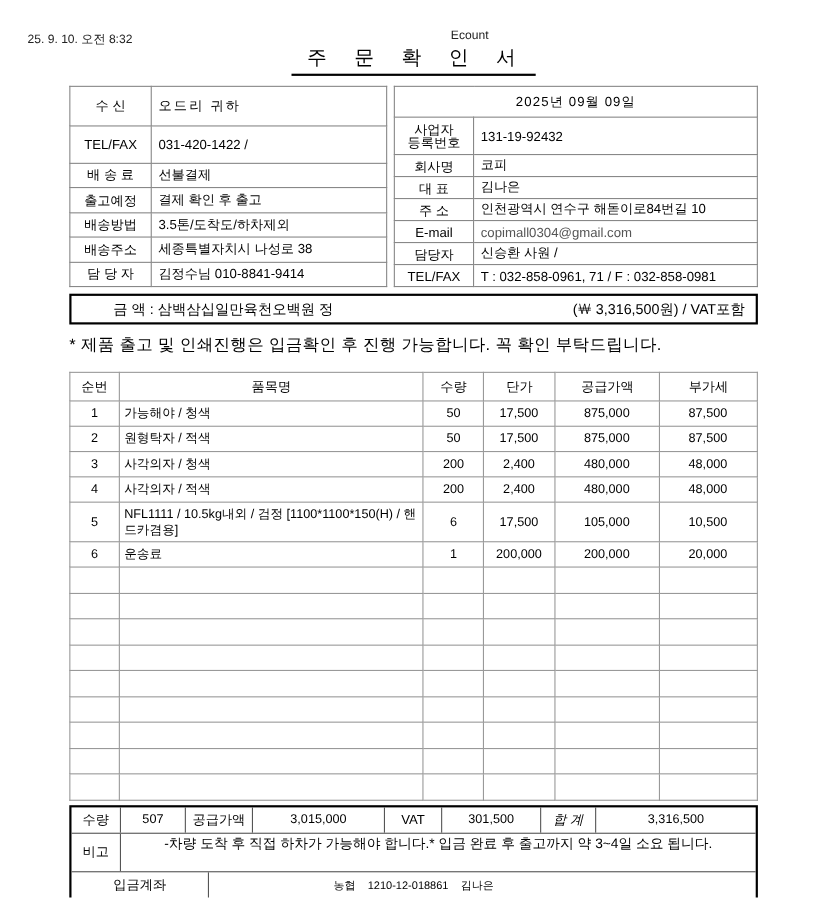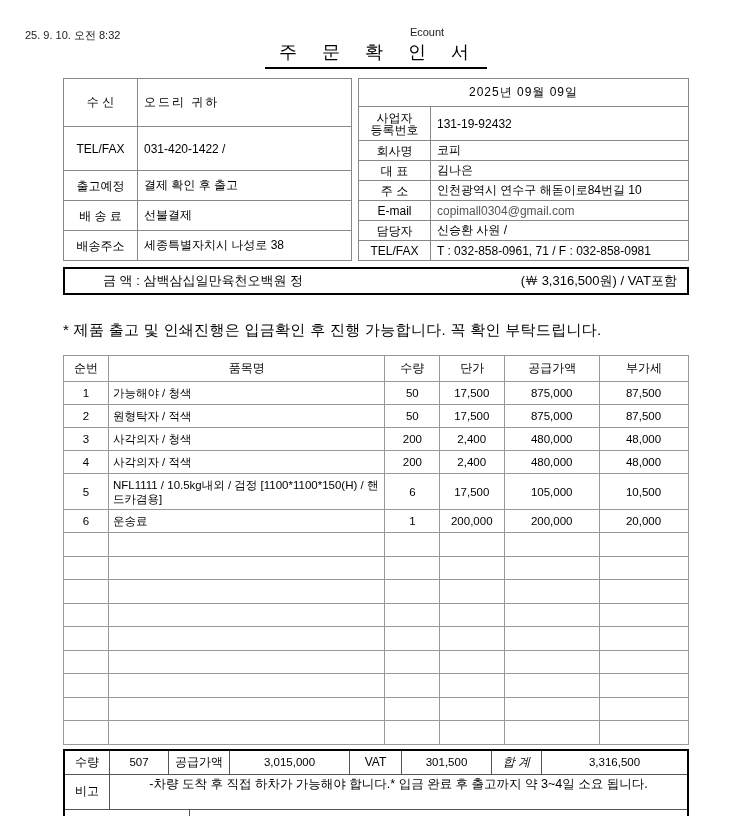--- a/index.html
+++ b/index.html
@@ -25,21 +25,21 @@
   .right-t td.lab { width:72px; }
   .h32 { height:32px; } .h30 { height:30px; } .h28 { height:28px; } .h34 { height:34px; } .h20 { height:20px; }
   .big { font-size:15px; letter-spacing:2px;margin-top:28px; }
   .lab-big { font-size:13px; }
   .date-cell { text-align:center; font-size:13px; letter-spacing:1px; }
   .gray { color:#555; }
   .sm { font-size:11px; }
 
   .amount-box { margin-top:6px; border:2px solid #000; height:28px; display:flex; align-items:center; justify-content:space-between; padding:0 10px 0 38px; font-size:13px; }
 
-  .notice { margin-top:26px; font-size:15px; letter-spacing:0.3px; }
+  .notice { margin-top:9px; font-size:15px; letter-spacing:0.3px; }
 
   .items-t { margin-top:15px; width:626px; border:1.5px solid #555; }
   .items-t th, .items-t td { border:1px solid #999; font-weight:normal; }
   .items-t th { height:26px; text-align:center; font-size:12px; }
   .items-t td { font-size:11.5px; height:23px; padding:1px 4px; }
   .items-t td.c { text-align:center; }
   .items-t td.r { text-align:center; padding-right:5px; }
   .items-t td.l { text-align:left; line-height:14px; }
   .rh36 { height:36px !important; }
   .erow td { height:23.5px; }
@@ -75,30 +75,38 @@
       <tbody>
           <tr class="h32">
         <td class="lab lab-big">수 신</td>
         <td class="big">오드리 귀하</td>
       </tr>
       <tr class="h30">
         <td class="lab">TEL/FAX</td>
         <td class="sm">031-420-1422 /</td>
       </tr>
       <tr class="h20">
+        <td class="lab">배 송 료</td>
+        <td>선불결제</td>
+      </tr>
+      <tr class="h20">
         <td class="lab">출고예정</td>
         <td>결제 확인 후 출고</td>
       </tr>
       <tr class="h20">
-        <td class="lab">배 송 료</td>
-        <td>선불결제</td>
+        <td class="lab">배송방법</td>
+        <td>3.5톤/도착도/하차제외</td>
       </tr>
       <tr class="h20">
         <td class="lab">배송주소</td>
         <td>세종특별자치시 나성로 38</td>
+      </tr>
+      <tr class="h20">
+        <td class="lab">담 당 자</td>
+        <td>김정수님 010-8841-9414</td>
       </tr>
     </tbody>
       </table>
 
     <table class="info-t right-t">
       <tbody>
           <tr class="h28">
         <td colspan="2" class="date-cell">2025년 09월 09일</td>
       </tr>
       <tr class="h34">

